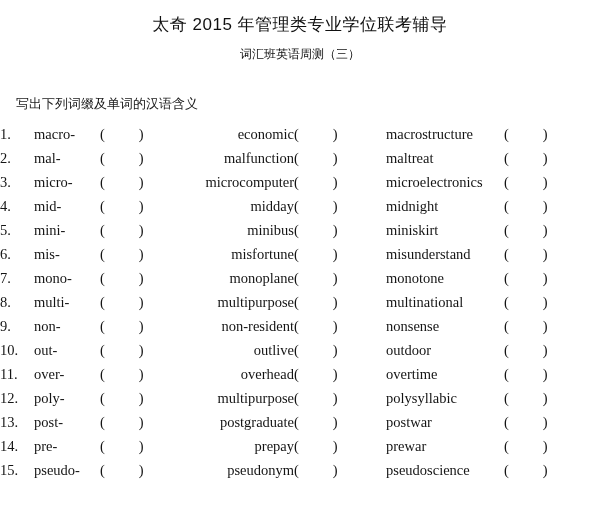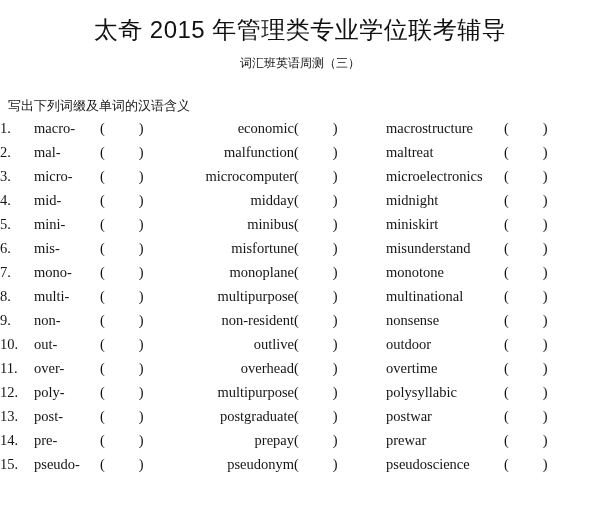--- a/index.html
+++ b/index.html
@@ -21,41 +21,41 @@
     position: relative;
     width: 600px;
     height: 507px;
     box-sizing: border-box;
   }
 
   
   .doc-title {
     text-align: center;
     font-family: "Liberation Sans", "DejaVu Sans", sans-serif;
-    font-size: 24px;
+    font-size: 17px;
     font-weight: 400;
     letter-spacing: 0.5px;
     color: #111;
     margin: 0;
     padding-top: 14px;
     line-height: 1.35;
   }
   .doc-subtitle {
     text-align: center;
     font-family: "Liberation Sans", "DejaVu Sans", sans-serif;
     font-size: 12px;
     font-weight: 400;
     color: #111;
     margin: 0;
     padding-top: 9px;
     line-height: 1.35;
   }
 
   .instructions {
-    margin: 0;
+    margin: 8px;
     padding: 24px 0 0 8px;
     font-family: "Liberation Sans", "DejaVu Sans", sans-serif;
     font-size: 13px;
     line-height: 1.55;
     color: #1a1a1a;
   }
   .instructions .line {
     display: block;
   }
 

